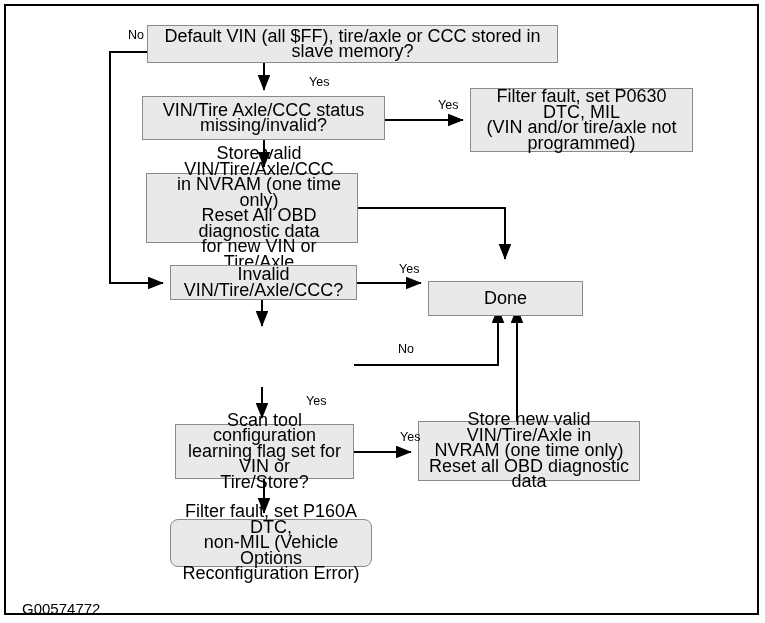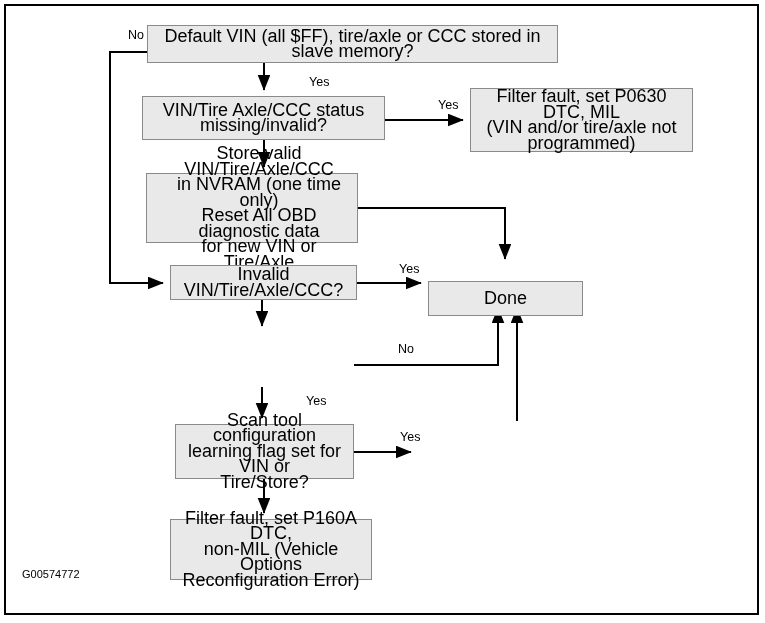--- a/index.html
+++ b/index.html
@@ -49,22 +49,22 @@
     position: absolute;
     color: #000000;
     font-size: 12.5px;
     line-height: 14px;
     white-space: nowrap;
     margin-left: 29px;
   }
   #figure-id {
     position: absolute;
     left: 22px;
-    top: 568px;
-    font-size: 11px;
+    top: 600px;
+    font-size: 15px;
     color: #000000;
     white-space: nowrap;
   }
 </style>
 </head>
 <body>
 
 <div id="page">
 
   <div id="frame"></div>
@@ -119,22 +119,25 @@
 
   <div class="node" style="left:170px; top:265px; width:187px; height:35px;">Invalid VIN/Tire/Axle/CCC?</div>
 
   <div class="node" style="left:428px; top:266px; width:155px; height:35px;margin-top:15px;">Done</div>
 
 
   <div class="node" style="left:175px; top:424px; width:179px; height:55px;">Scan tool configuration
 learning flag set for VIN or
 Tire/Store?</div>
 
+  <div class="node" style="left:418px; top:421px; width:222px; height:60px;">Store new valid VIN/Tire/Axle in
+NVRAM (one time only)
+Reset all OBD diagnostic data</div>
 
-  <div class="node" style="left:170px; top:519px; width:202px; height:61px;">Filter fault, set P160A DTC,
+  <div class="node" style="left:170px; top:519px; width:202px; height:48px;border-radius:8px;">Filter fault, set P160A DTC,
 non-MIL (Vehicle Options
 Reconfiguration Error)</div>
 
   <div class="edge-label" style="left:99px; top:28px;">No</div>
   <div class="edge-label" style="left:280px; top:75px;">Yes</div>
   <div class="edge-label" style="left:409px; top:98px;">Yes</div>
   <div class="edge-label" style="left:370px; top:262px;">Yes</div>
   <div class="edge-label" style="left:369px; top:342px;">No</div>
   <div class="edge-label" style="left:277px; top:394px;">Yes</div>
   <div class="edge-label" style="left:371px; top:430px;">Yes</div>

